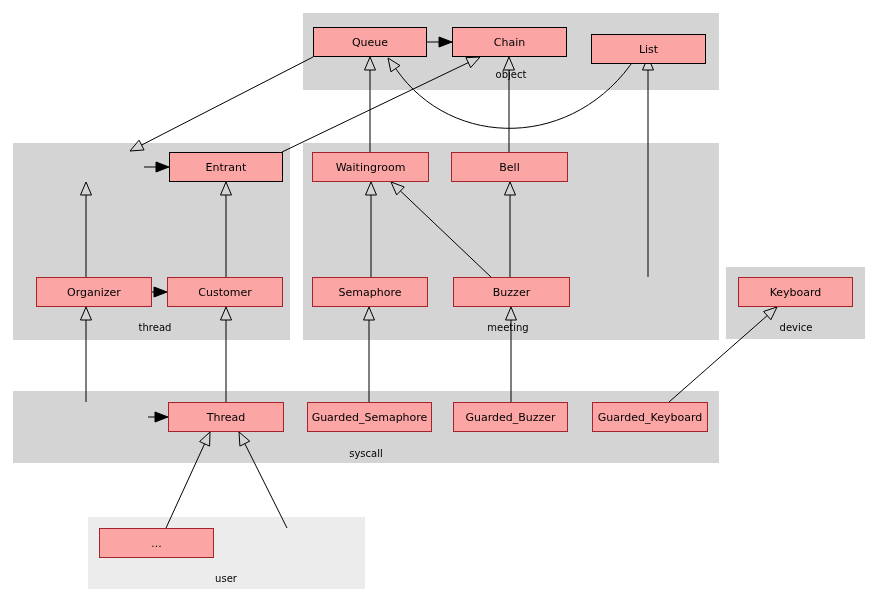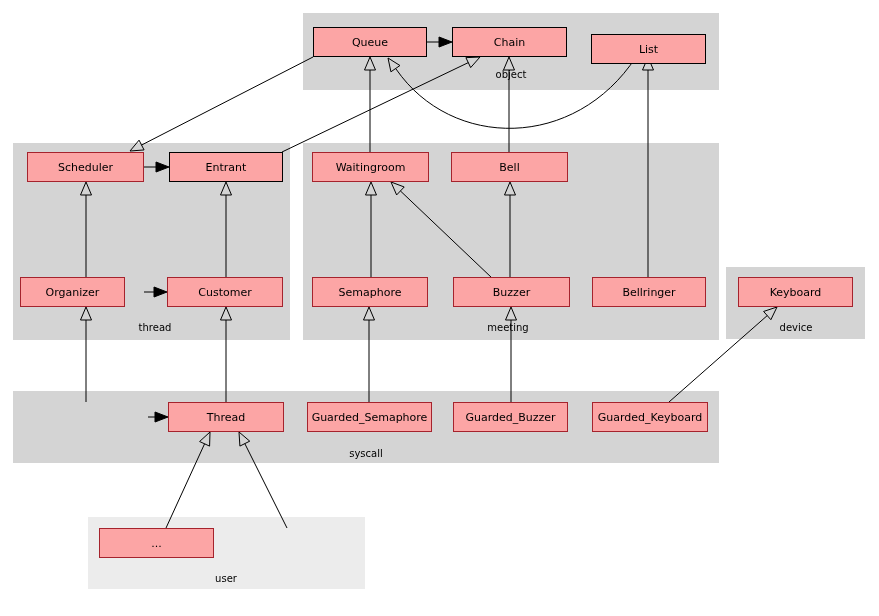--- a/index.html
+++ b/index.html
@@ -77,46 +77,40 @@
     <div class="pkg-label" style="left: 226px; top: 578px;">user</div>
     <div class="cls" style="left: 313px; top: 27px; width: 114px; height: 30px; border-color: rgb(0, 0, 0);">
       <span class="lbl">Queue</span>
     </div>
     <div class="cls" style="left: 452px; top: 27px; width: 115px; height: 30px; border-color: rgb(0, 0, 0);">
       <span class="lbl">Chain</span>
     </div>
     <div class="cls" style="left: 591px; top: 34px; width: 115px; height: 30px; border-color: rgb(0, 0, 0);">
       <span class="lbl">List</span>
     </div>
-    <div class="cls" style="left: 27px; top: 152px; width: 117px; height: 30px; border-color: rgb(165, 35, 45);">
-      <span class="lbl">Scheduler</span>
-    </div>
     <div class="cls" style="left: 169px; top: 152px; width: 114px; height: 30px; border-color: rgb(0, 0, 0);">
       <span class="lbl">Entrant</span>
     </div>
     <div class="cls" style="left: 312px; top: 152px; width: 117px; height: 30px; border-color: rgb(165, 35, 45);">
       <span class="lbl">Waitingroom</span>
     </div>
     <div class="cls" style="left: 451px; top: 152px; width: 117px; height: 30px; border-color: rgb(165, 35, 45);">
       <span class="lbl">Bell</span>
     </div>
-    <div class="cls" style="left: 20px; top: 277px; width: 105px; height: 30px; border-color: rgb(165, 35, 45);">
+    <div class="cls" style="left: 36px; top: 277px; width: 116px; height: 30px; border-color: rgb(165, 35, 45);">
       <span class="lbl">Organizer</span>
     </div>
     <div class="cls" style="left: 167px; top: 277px; width: 116px; height: 30px; border-color: rgb(165, 35, 45);">
       <span class="lbl">Customer</span>
     </div>
     <div class="cls" style="left: 312px; top: 277px; width: 116px; height: 30px; border-color: rgb(165, 35, 45);">
       <span class="lbl">Semaphore</span>
     </div>
     <div class="cls" style="left: 453px; top: 277px; width: 117px; height: 30px; border-color: rgb(165, 35, 45);">
       <span class="lbl">Buzzer</span>
-    </div>
-    <div class="cls" style="left: 592px; top: 277px; width: 114px; height: 30px; border-color: rgb(165, 35, 45);">
-      <span class="lbl">Bellringer</span>
     </div>
     <div class="cls" style="left: 738px; top: 277px; width: 115px; height: 30px; border-color: rgb(165, 35, 45);">
       <span class="lbl">Keyboard</span>
     </div>
     <div class="cls" style="left: 168px; top: 402px; width: 116px; height: 30px; border-color: rgb(165, 35, 45);">
       <span class="lbl">Thread</span>
     </div>
     <div class="cls" style="left: 307px; top: 402px; width: 125px; height: 30px; border-color: rgb(165, 35, 45);">
       <span class="lbl">Guarded_Semaphore</span>
     </div>

